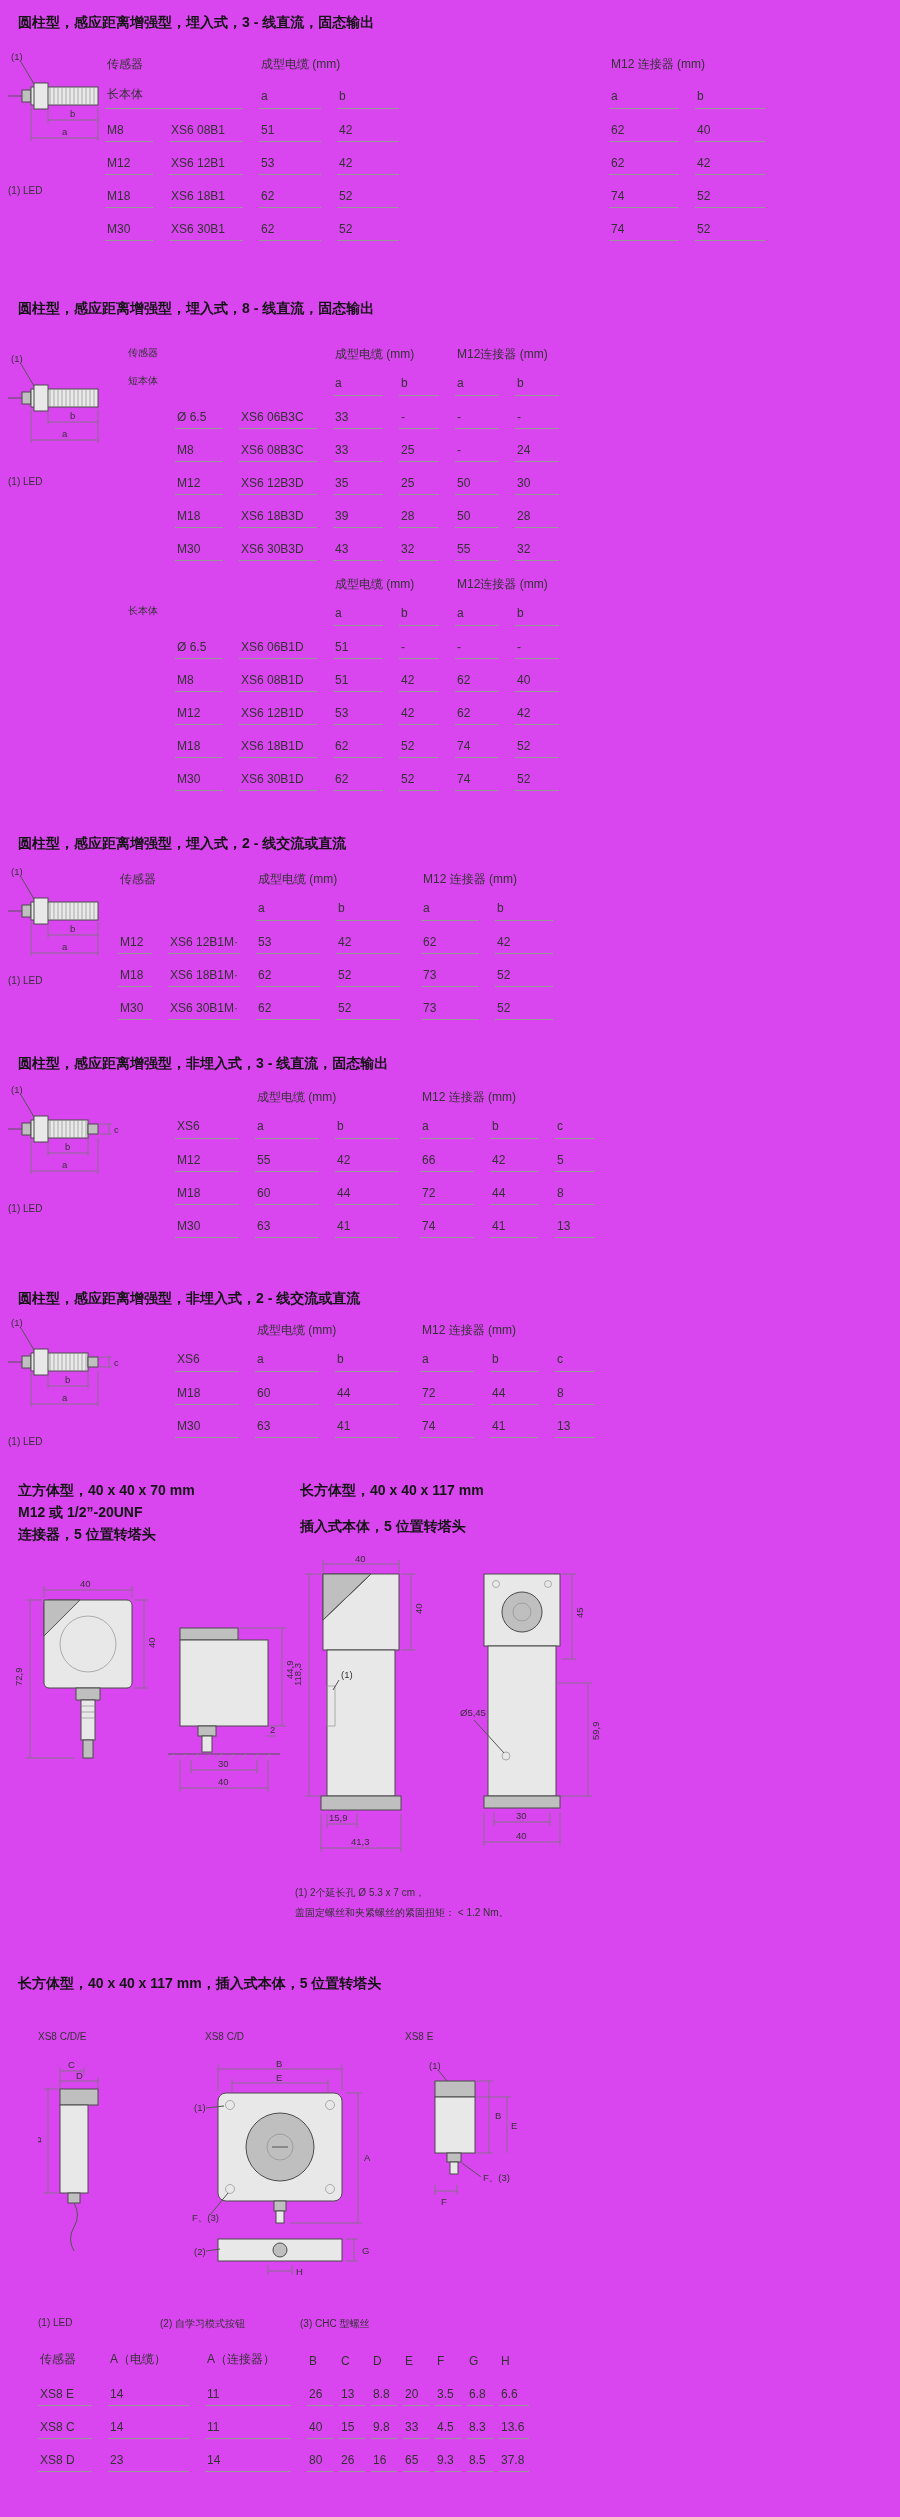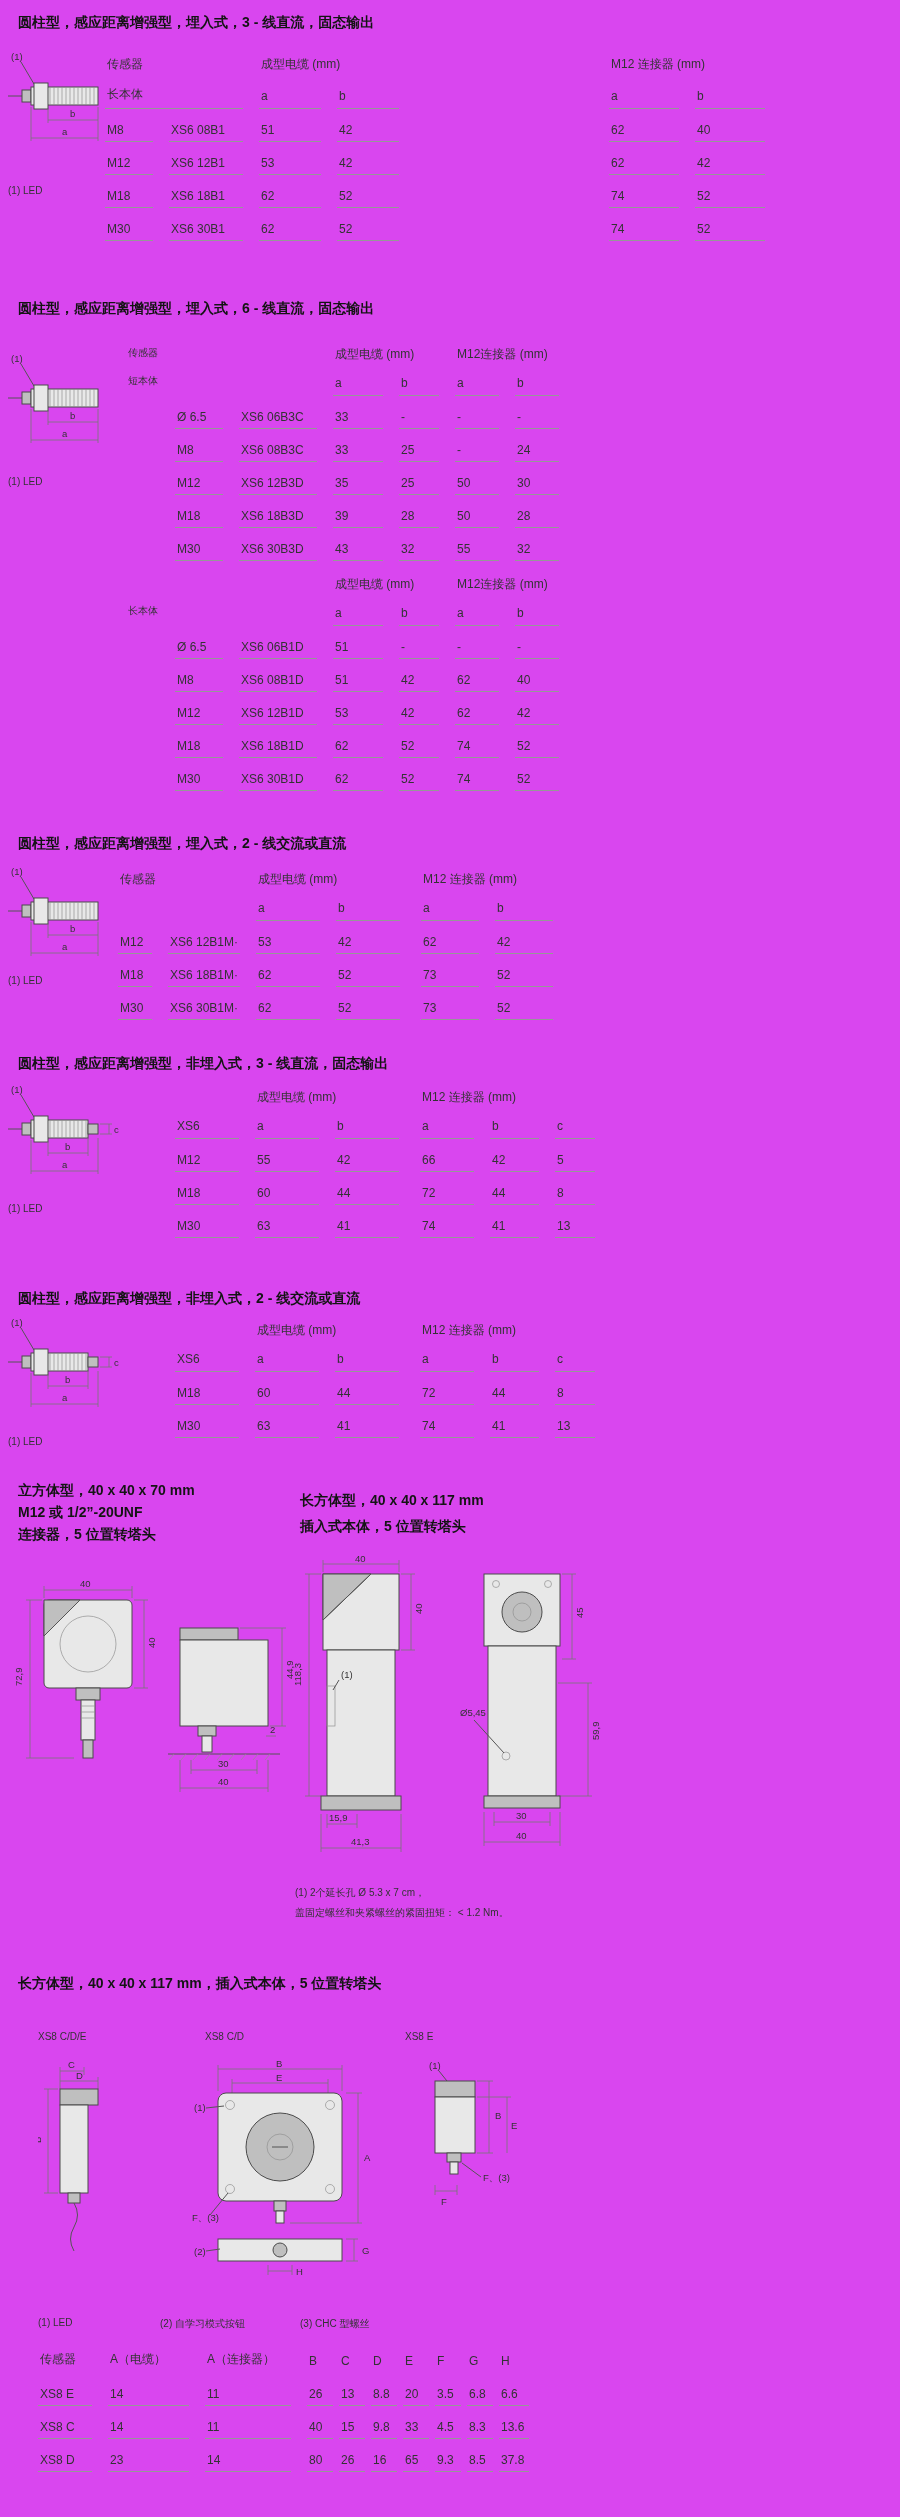--- a/index.html
+++ b/index.html
@@ -135,21 +135,21 @@
             <div class="tcell">62</div>
             <div class="tcell">52</div>
             <div class="tcell">74</div>
             <div class="tcell">52</div>
           </div>
         </div>
     </div>
   </section>
 
   <section class="sec" style="top:300px;height:530px">
-    <h2 class="sec-title">圆柱型，感应距离增强型，埋入式，6 - 线直流，固态输出</h2>
+    <h2 class="sec-title">圆柱型，感应距离增强型，埋入式，8 - 线直流，固态输出</h2>
     <div class="lbl" style="left:128px;top:46px">传感器</div>
     <div class="lbl" style="left:128px;top:74px">短本体</div>
     <div class="fig" style="left:8px;top:52px">
       <svg width="112" height="100" viewBox="0 0 112 100">
         <text x="3" y="10">(1)</text>
         <line class="ln" x1="13" y1="12" x2="26" y2="34"></line>
         <line class="ln" x1="0" y1="46" x2="14" y2="46" stroke-width="2.2"></line>
         <rect class="part dark" x="14" y="40" width="9" height="12"></rect>
         <rect class="part" x="23" y="37" width="67" height="18"></rect>
         <path class="thin" d="M42 37v18M46 37v18M50 37v18M54 37v18M58 37v18M62 37v18M66 37v18M70 37v18M74 37v18M78 37v18M82 37v18M86 37v18"></path>
@@ -475,21 +475,21 @@
             <div class="tcell">13</div>
           </div>
         </div>
     </div>
   </section>
 
   <section class="sec" style="top:1482px;height:470px">
     <div class="sec-title" style="top:0">立方体型，40 x 40 x 70 mm</div>
     <div class="sec-title" style="top:22px">M12 或 1/2”-20UNF</div>
     <div class="sec-title" style="top:44px">连接器，5 位置转塔头</div>
-    <div class="sec-title" style="left:300px;top:10px">长方体型，40 x 40 x 117 mm</div>
+    <div class="sec-title" style="left:300px;top:0">长方体型，40 x 40 x 117 mm</div>
     <div class="sec-title" style="left:300px;top:36px">插入式本体，5 位置转塔头</div>
 
     <div class="fig" style="left:14px;top:96px">
       <svg width="150" height="235" viewBox="0 0 150 235">
         <line class="dim" x1="30" y1="20" x2="30" y2="8"></line>
           <line class="dim" x1="118" y1="20" x2="118" y2="8"></line>
         <line class="dim" x1="30" y1="12" x2="118" y2="12"></line>
         <text x="66" y="9">40</text>
         <rect class="part" x="30" y="22" width="88" height="88" rx="5"></rect>
         <polygon class="part dark" points="30,22 66,22 30,58"></polygon>

